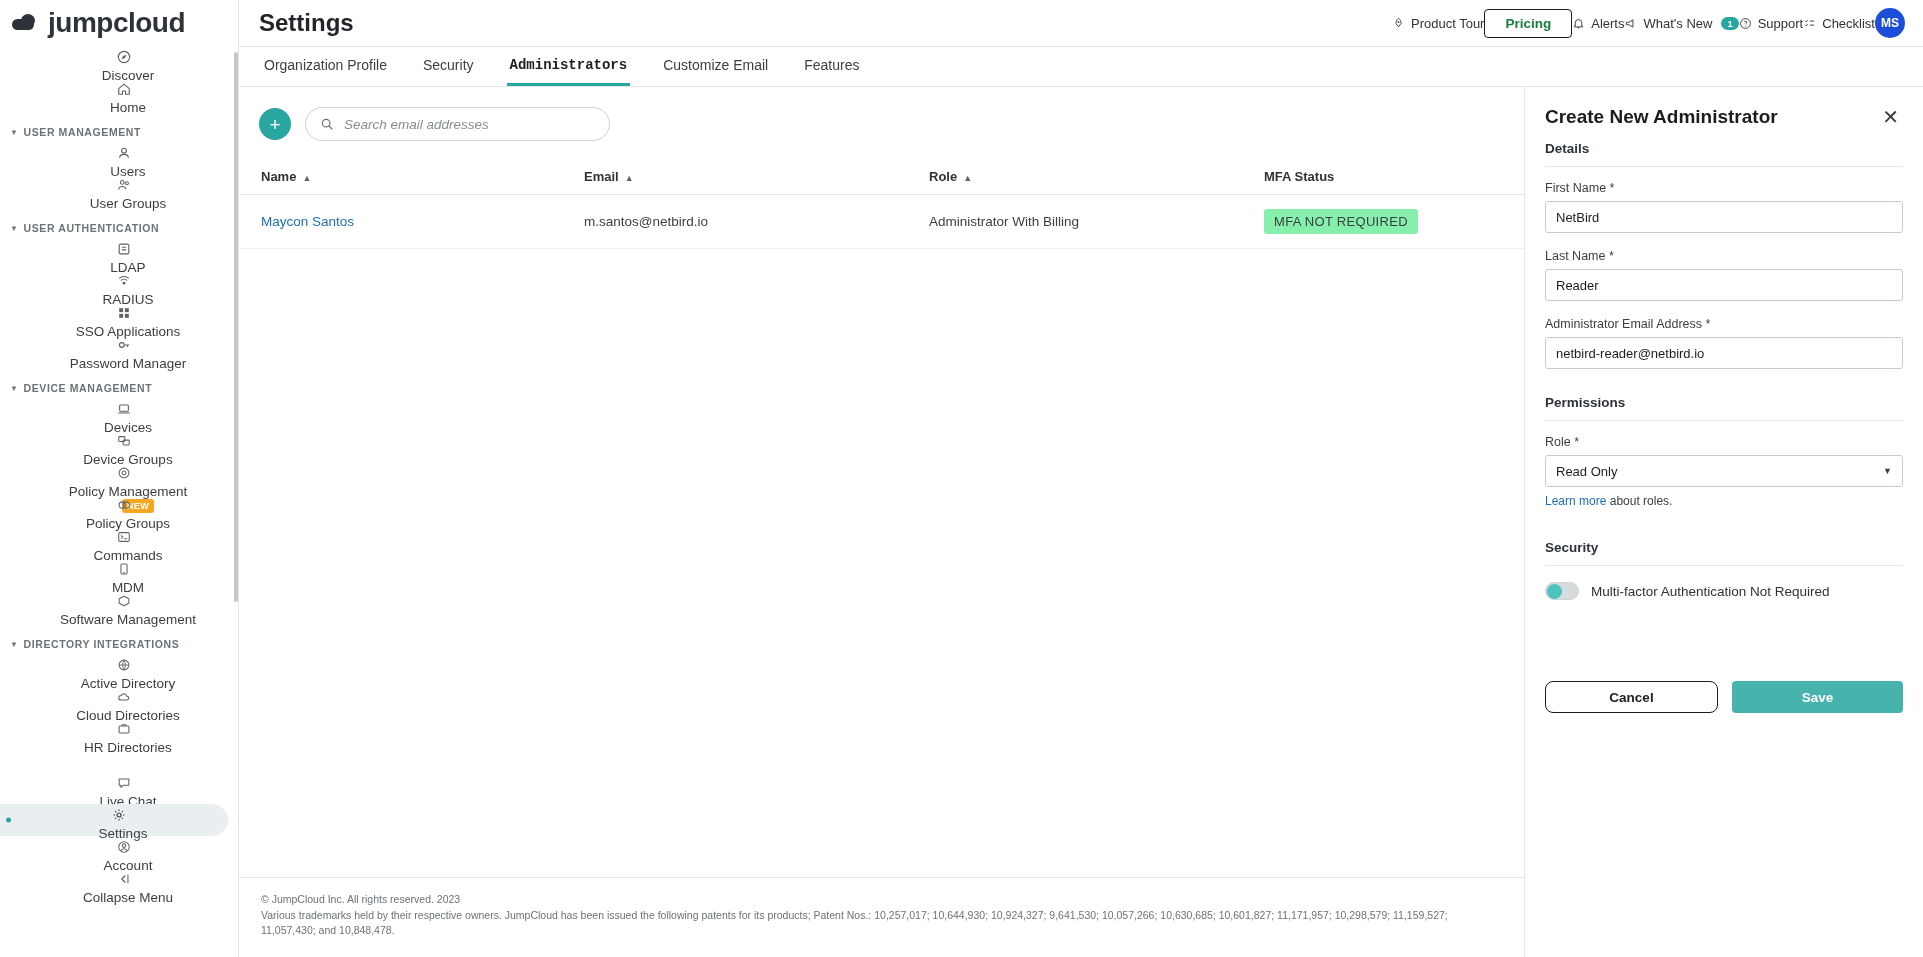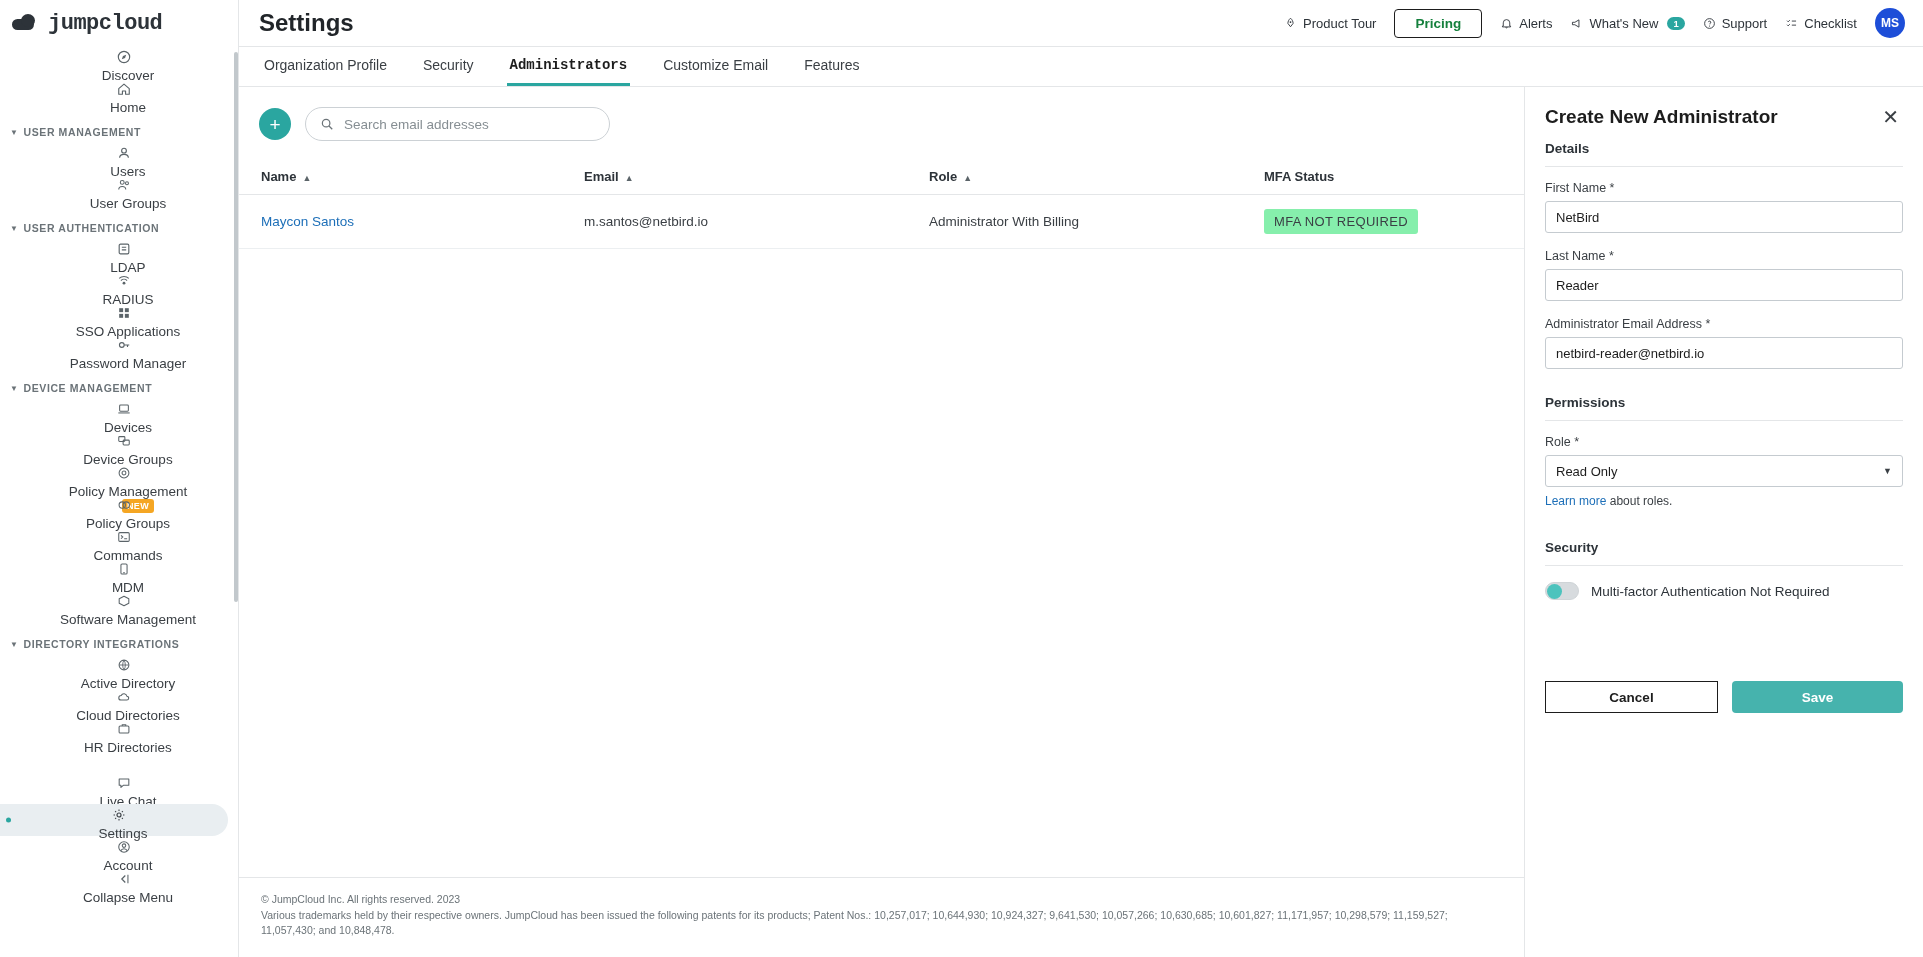--- a/index.html
+++ b/index.html
@@ -30,21 +30,21 @@
   }
   .logo-cloud { width: 30px; height: 20px; position: relative; margin-right: 6px; }
   .logo-cloud:before {
     content: ""; position: absolute; left: 0; top: 6px;
     width: 22px; height: 11px; border-radius: 8px; background: #2d3339;
   }
   .logo-cloud:after {
     content: ""; position: absolute; left: 9px; top: 1px;
     width: 14px; height: 13px; border-radius: 50%; background: #2d3339;
   }
-  .logo-text { font-size: 22px; font-weight: 700; color: #2d3339; letter-spacing: -0.5px; font-family: Liberation Mono, monospace; }
+  .logo-text { font-size: 28px; font-weight: 700; color: #2d3339; letter-spacing: -0.5px; }
   .nav-list { padding: 0; margin: 0; list-style: none; }
   .nav-item {
     display: flex; align-items: center;
     height: 32px;
     padding-left: 18px;
     font-size: 13.5px;
     color: #3a3f44;
     cursor: pointer;
     position: relative;
     flex-direction: column;
@@ -96,21 +96,21 @@
     background: #ffffff;
     overflow: hidden;
   }
   .topbar {
     height: 47px;
     display: flex; align-items: center;
     padding: 0 18px 0 20px;
     border-bottom: 1px solid #e4e6e8;
   }
   .page-title { font-size: 24px; font-weight: 700; color: #212529; }
-  .top-actions { margin-left: auto; display: flex; align-items: center; gap: 18px; }
+  .top-actions { margin-left: auto; display: flex; align-items: center; }
   .top-action {
     display: flex; align-items: center; gap: 6px;
     font-size: 13px; color: #2d3339; cursor: pointer; white-space: nowrap;
   }
   .pricing-btn {
     border: 1.6px solid #1d1d1d; border-radius: 4px;
     padding: 6px 20px; font-size: 13.5px; font-weight: 600;
     color: #15803d; cursor: pointer; background: #fff;
   }
   .count-pill {
@@ -149,21 +149,21 @@
   }
   .search-box {
     display: flex; align-items: center; gap: 8px;
     width: 305px; height: 34px;
     border: 1px solid #ccd1d5; border-radius: 17px;
     padding: 0 14px; color: #6b7378;
   }
   .search-box input {
     border: none; outline: none; font-size: 13.5px;
     font-family: "Liberation Sans", sans-serif;
-    color: #3a3f44; width: 100%; background: transparent;
+    color: #3a3f44; width: 100%; background: transparent; font-style: italic;
   }
   .search-box input::placeholder { color: #868e93; }
 
   table.admins { width: 100%; border-collapse: collapse; margin-top: 18px; }
   table.admins thead th {
     text-align: left; font-size: 13px; font-weight: 700; color: #2d3339;
     padding: 10px 0 10px 0; border-bottom: 1px solid #e4e6e8;
   }
   table.admins thead th .sort { font-size: 9px; margin-left: 6px; color: #5b6469; }
   table.admins tbody td {
@@ -240,21 +240,21 @@
     width: 15px; height: 15px; border-radius: 50%;
     background: #4cc3bd;
   }
   .toggle-label { font-size: 13.5px; color: #2d3339; }
   .drawer-actions {
     position: absolute; left: 20px; right: 20px; bottom: 244px;
     display: flex; gap: 14px;
   }
   .btn-cancel {
     flex: 1 1 0; height: 32px;
-    border: 1.6px solid #1d1d1d; border-radius: 0;
+    border: 1.6px solid #1d1d1d; border-radius: 8px;
     background: #fff; color: #1d1d1d;
     font-size: 13.5px; font-weight: 600; cursor: pointer;
     font-family: "Liberation Sans", sans-serif;
   }
   .btn-save {
     flex: 1 1 0; height: 32px;
     border: none; border-radius: 4px;
     background: #46b3ad; color: #ffffff;
     font-size: 13.5px; font-weight: 600; cursor: pointer;
     font-family: "Liberation Sans", sans-serif;

